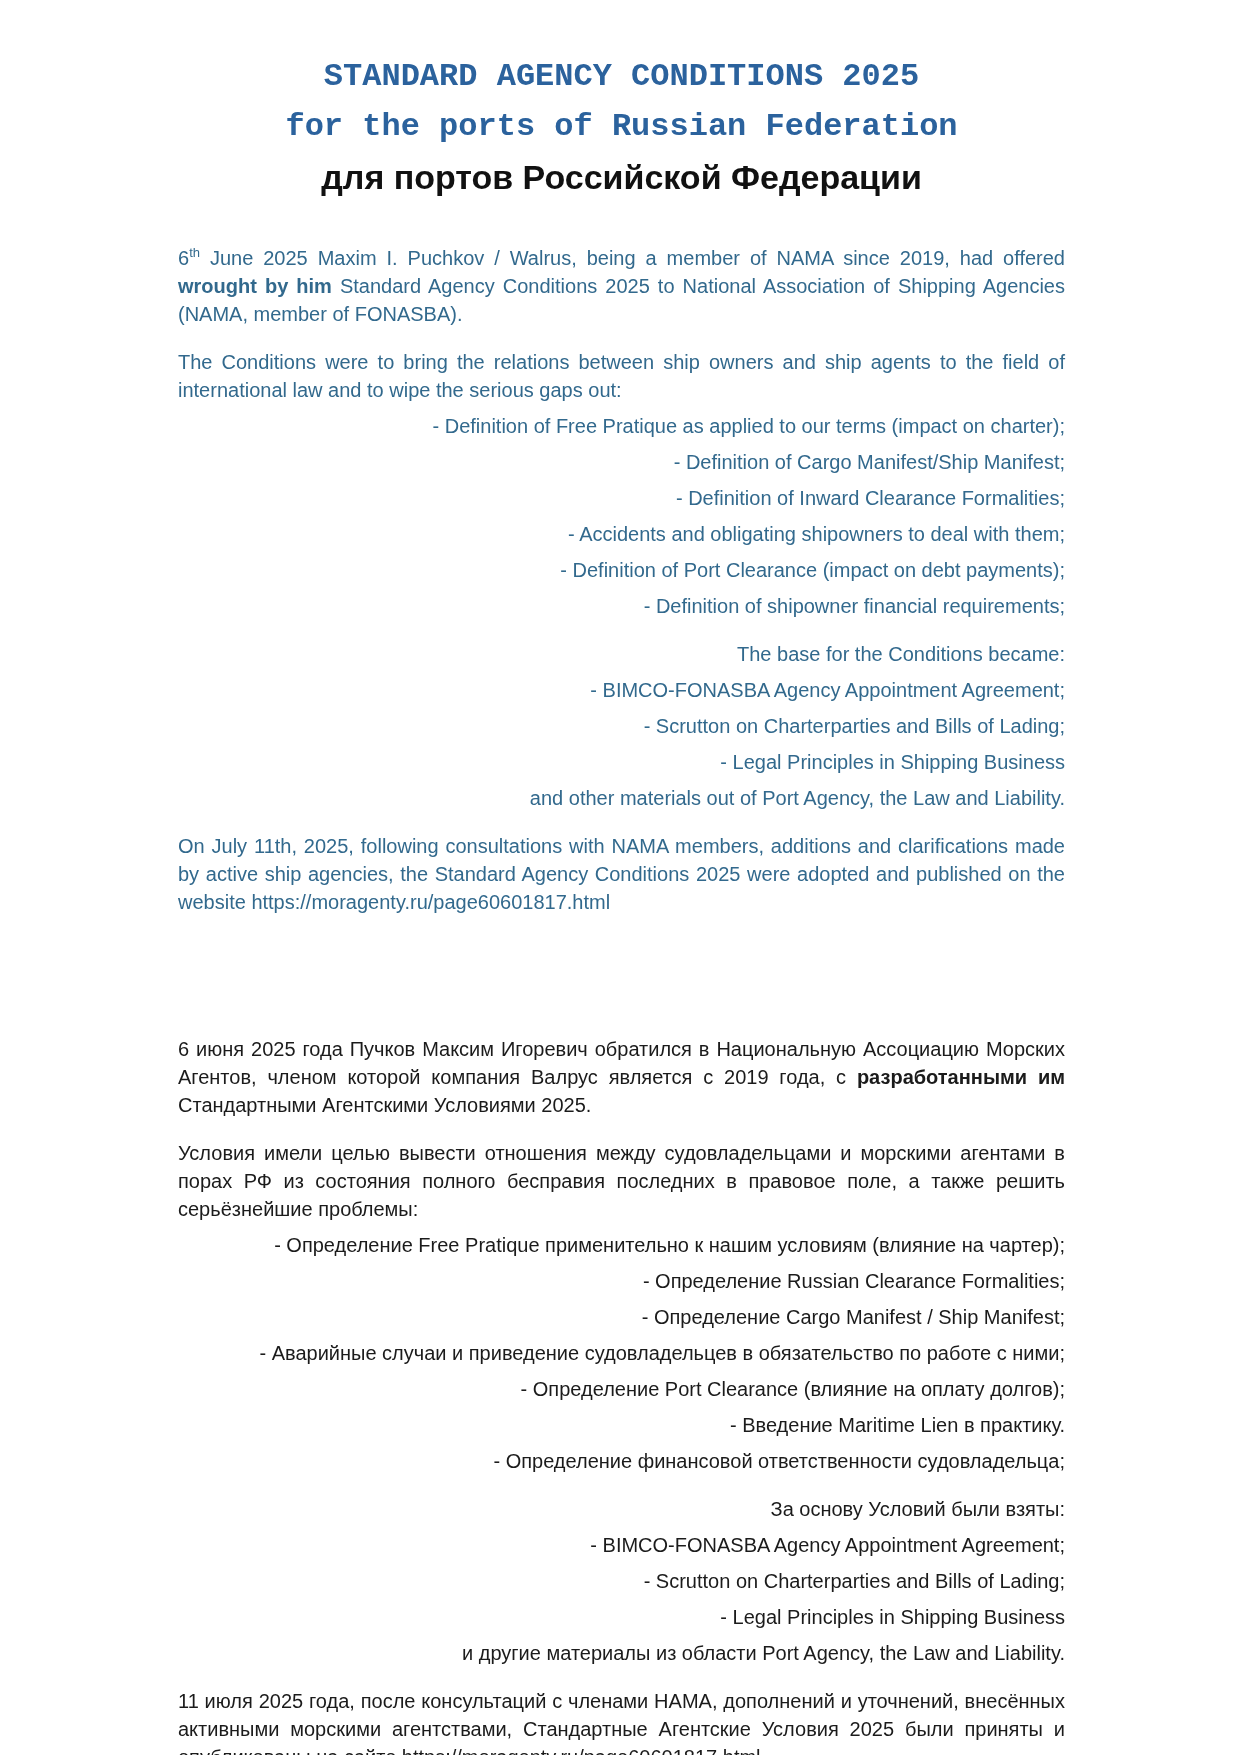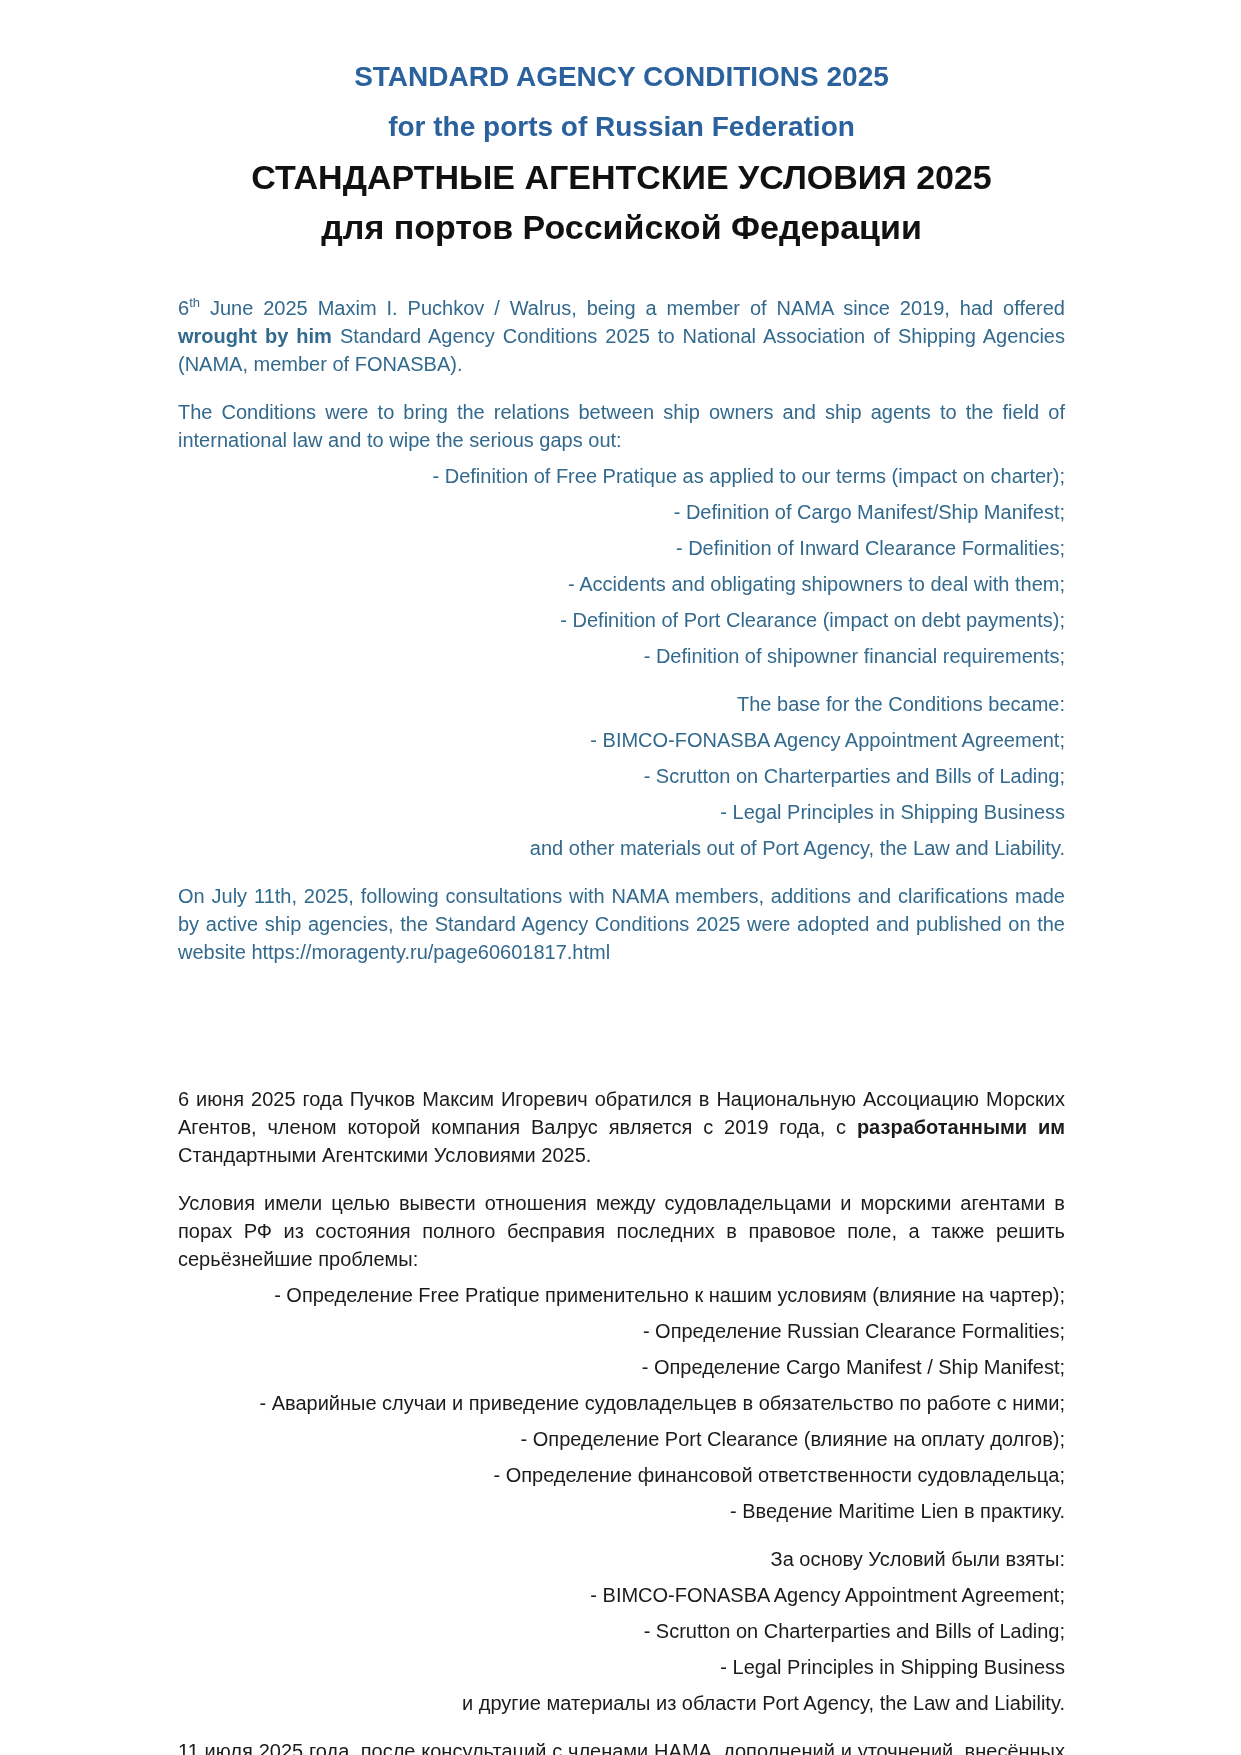--- a/index.html
+++ b/index.html
@@ -29,21 +29,22 @@
     text-align: center;
     margin: 0 0 42px 0;
   }
   .title-line {
     margin: 0;
     font-weight: bold;
     line-height: 50px;
   }
   .title-line.en {
     color: var(--title_blue, #2B629D);
-    font-size: 28px;
+    font-size: 32px;
+    font-family: Liberation Mono, monospace;
   }
   .title-line.ru {
     color: #111111;
     font-size: 34px;
   }
   
   .section {
     font-size: 20px;
     line-height: 28px;
   }
@@ -61,21 +62,20 @@
   .section-gap { height: 91px; }
 </style>
 </head>
 <body>
 
 <div class="page">
 
   <header class="title-block">
     <h1 class="title-line en">STANDARD AGENCY CONDITIONS 2025</h1>
     <h1 class="title-line en">for the ports of Russian Federation</h1>
-    <h1 class="title-line ru">СТАНДАРТНЫЕ АГЕНТСКИЕ УСЛОВИЯ 2025</h1>
     <h1 class="title-line ru">для портов Российской Федерации</h1>
   </header>
 
   <section class="section en">
 
     <p class="para just"><span>6</span><sup class="ord">th</sup><span> June 2025 Maxim I. Puchkov / Walrus, being a member of NAMA since 2019, had offered </span><span class="b">wrought by him</span><span> Standard Agency Conditions 2025 to National Association of Shipping Agencies (NAMA, member of FONASBA).</span></p>
 
     <div class="para">
       <div class="just">The Conditions were to bring the relations between ship owners and ship agents to the field of international law and to wipe the serious gaps out:</div>
       <div class="line">- Definition of Free Pratique as applied to our terms (impact on charter);</div>
@@ -104,22 +104,22 @@
 
     <p class="para just"><span>6 июня 2025 года Пучков Максим Игоревич обратился в Национальную Ассоциацию Морских Агентов, членом которой компания Валрус является с 2019 года, с </span><span class="b">разработанными им</span><span> Стандартными Агентскими Условиями 2025.</span></p>
 
     <div class="para">
       <div class="just">Условия имели целью вывести отношения между судовладельцами и морскими агентами в порах РФ из состояния полного бесправия последних в правовое поле, а также решить серьёзнейшие проблемы:</div>
       <div class="line">- Определение Free Pratique применительно к нашим условиям (влияние на чартер);</div>
       <div class="line">- Определение Russian Clearance Formalities;</div>
       <div class="line">- Определение Cargo Manifest / Ship Manifest;</div>
       <div class="line">- Аварийные случаи и приведение судовладельцев в обязательство по работе с ними;</div>
       <div class="line">- Определение Port Clearance (влияние на оплату долгов);</div>
+      <div class="line">- Введение Maritime Lien в практику.</div>
       <div class="line">- Определение финансовой ответственности судовладельца;</div>
-      <div class="line">- Введение Maritime Lien в практику.</div>
     </div>
 
     <div class="para">
       <div class="line">За основу Условий были взяты:</div>
       <div class="line">- BIMCO-FONASBA Agency Appointment Agreement;</div>
       <div class="line">- Scrutton on Charterparties and Bills of Lading;</div>
       <div class="line">- Legal Principles in Shipping Business</div>
       <div class="line">и другие материалы из области Port Agency, the Law and Liability.</div>
     </div>
 

